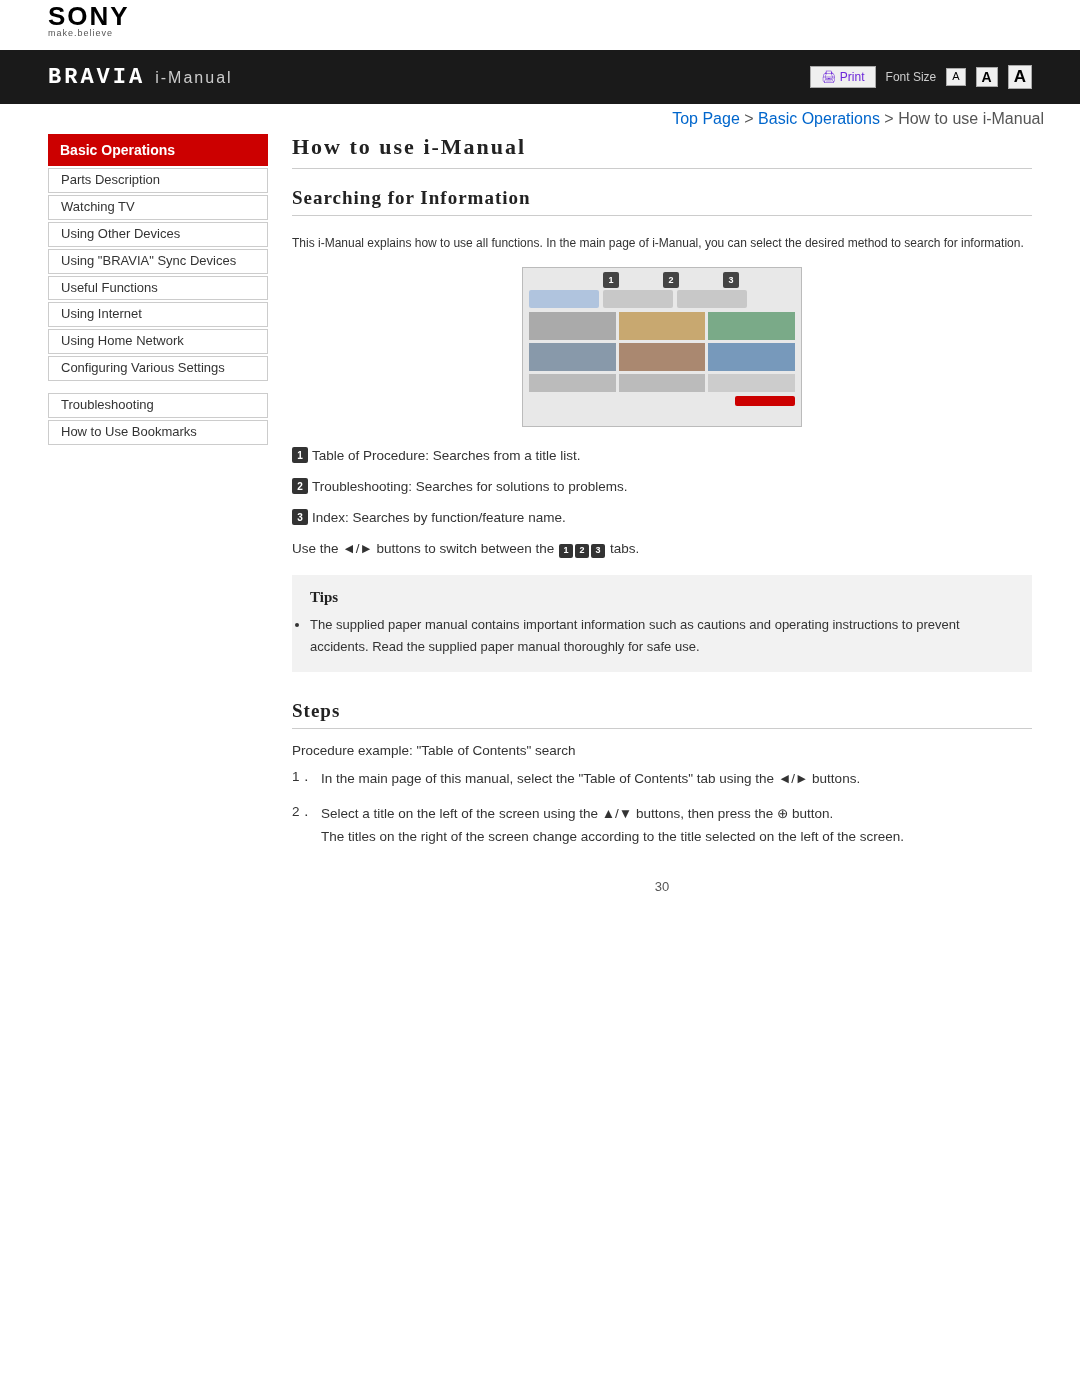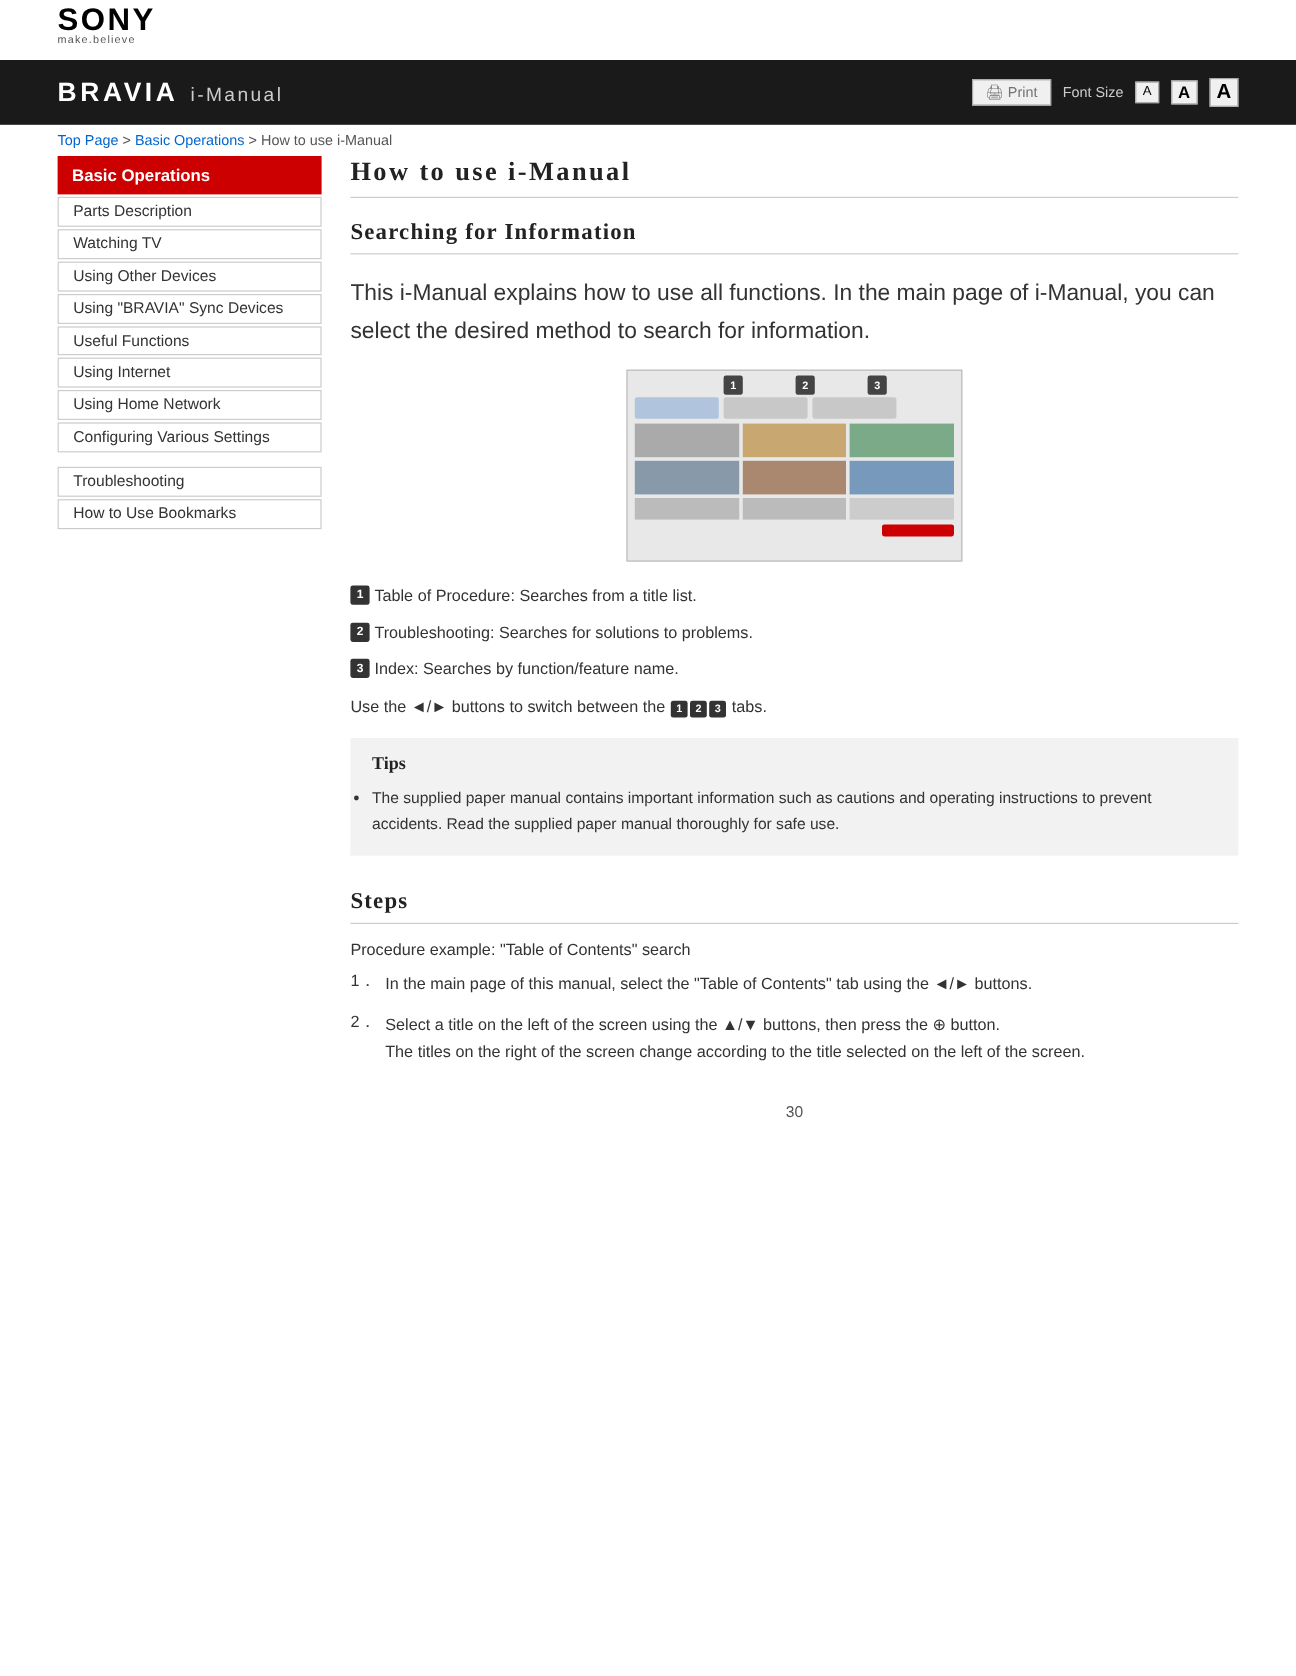--- a/index.html
+++ b/index.html
@@ -46,36 +46,36 @@
     .bravia-title {
       display: flex;
       align-items: baseline;
       gap: 10px;
     }
     .bravia-text {
       color: #fff;
       font-size: 22px;
       font-weight: 700;
       letter-spacing: 3px;
-      font-family: Liberation Sans, sans-serif;
+      font-family: Liberation Mono, monospace;
     }
     .imanual-text {
       color: #ccc;
       font-size: 16px;
       letter-spacing: 2px;
     }
     .nav-right {
       display: flex;
       align-items: center;
       gap: 10px;
     }
     .print-btn {
       border: 1px solid #aaa;
       background: #f0f0f0;
-      color: #737373;
+      color: #6d28d9;
       padding: 3px 10px;
       font-size: 12px;
       cursor: pointer;
       display: flex;
       align-items: center;
       gap: 4px;
     }
     .font-size-label {
       color: #ccc;
       font-size: 12px;
@@ -86,23 +86,23 @@
       cursor: pointer;
       padding: 1px 5px;
       line-height: 1.2;
     }
     .font-btn.small { font-size: 11px; }
     .font-btn.medium { font-size: 14px; font-weight: bold; }
     .font-btn.large { font-size: 17px; font-weight: bold; }
 
     
     .breadcrumb {
-      text-align: left;
-      padding: 6px 48px;
-      font-size: 12px;
+      text-align: right;
+      padding: 6px 36px;
+      font-size: 16px;
       color: #555;
     }
     .breadcrumb a {
       color: #0066cc;
       text-decoration: none;
     }
 
     
     .main-layout {
       display: flex;
@@ -163,21 +163,21 @@
       font-size: 19px;
       font-family: 'Times New Roman', serif;
       letter-spacing: 1px;
       color: #222;
       padding-bottom: 6px;
       border-bottom: 1px solid #ccc;
       margin-top: 28px;
       margin-bottom: 14px;
     }
     .intro-text {
-      font-size: 19px;
+      font-size: 12px;
       line-height: 1.7;
       margin-bottom: 14px;
       color: #333;
       margin-top: 17px;
     }
 
     
     .screenshot-mockup {
       display: flex;
       justify-content: center;

